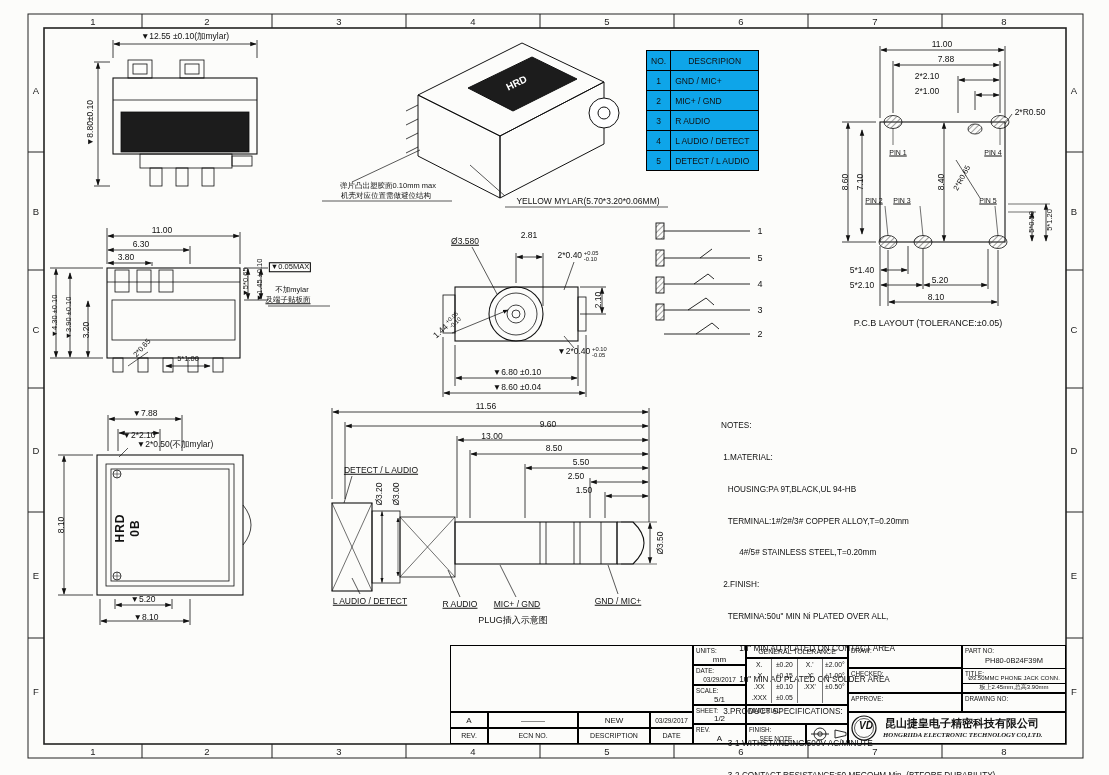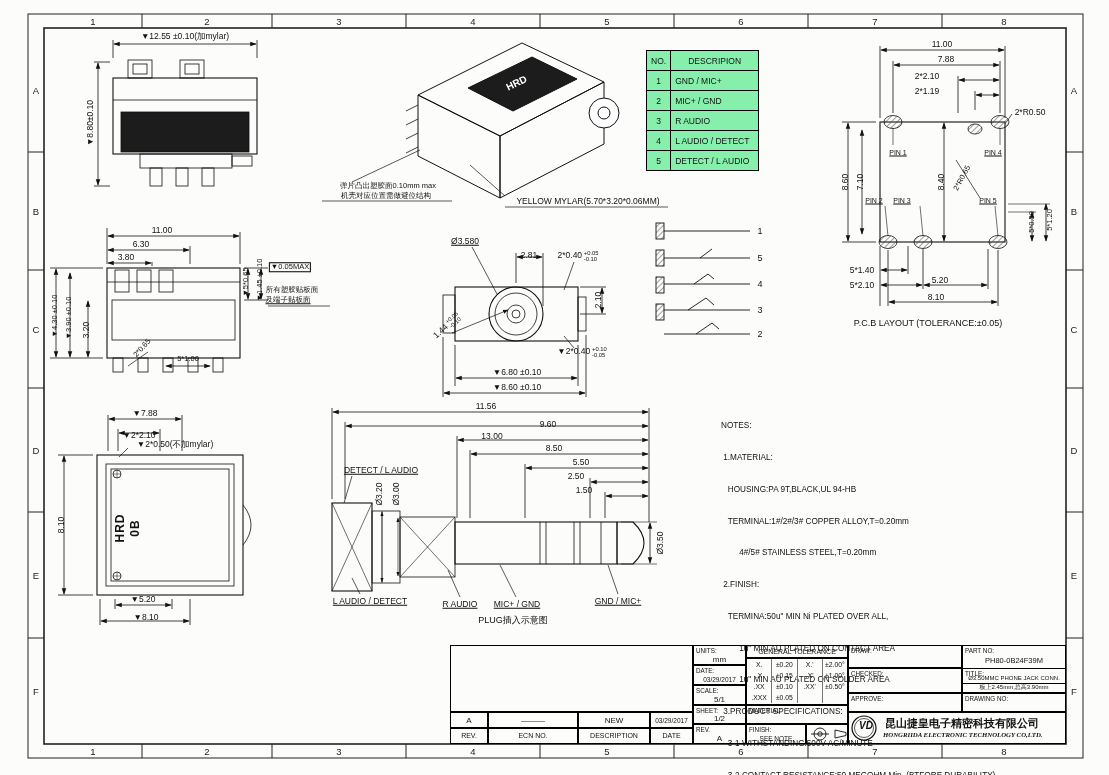--- a/index.html
+++ b/index.html
@@ -7,21 +7,21 @@
   .sheet{position:relative;width:1109px;height:775px;background:#fcfcfa;font-family:"Liberation Sans",sans-serif;color:#111;overflow:hidden}
   svg.art{position:absolute;left:0;top:0}
   .lbl{position:absolute;font-size:8.5px;line-height:1;white-space:nowrap;transform:translate(-50%,-50%)}
   .vlbl{position:absolute;font-size:8.5px;line-height:1;white-space:nowrap;transform:translate(-50%,-50%) rotate(-90deg)}
   .s7{font-size:7px}.s9{font-size:9px}.s75{font-size:7.5px}
   .ul{text-decoration:underline}
   .box{border:0.8px solid #000;padding:0 1px}
   .stk{display:inline-flex;flex-direction:column;vertical-align:middle;font-size:5.8px;line-height:1.05;font-style:normal}
   .stk i{font-style:normal}
   .gridref{position:absolute;font-size:9.5px;transform:translate(-50%,-50%);color:#222}
-  .pin-table{position:absolute;left:646px;top:50px;border-collapse:collapse;font-size:8.5px;background:#86efac}
+  .pin-table{position:absolute;left:646px;top:50px;border-collapse:collapse;font-size:8.5px;background:#0ea5e9}
   .pin-table th,.pin-table td{border:1px solid #000;padding:0 4px;height:20px;font-weight:normal;text-align:center;white-space:nowrap}
   .pin-table td.desc{text-align:left;min-width:88px}
   .notes{position:absolute;left:721px;top:400px;font-size:8.2px;line-height:10.6px;white-space:pre}
   .tb-cell{position:absolute;border:1px solid #000;background:transparent}
   .tb-outer{position:absolute;border:1.6px solid #000}
   .cl{position:absolute;top:1px;left:2px;font-size:6.3px;white-space:nowrap}
   .cv{position:absolute;left:0;right:0;top:9px;text-align:center;font-size:8px;white-space:nowrap}
   .cv.small{font-size:6.5px;top:10px}
   .tolrow{position:absolute;display:flex;width:100%;font-size:6.8px}
   .tolrow span{flex:1;text-align:center;border-right:0.5px solid #777;line-height:11px;height:11px;overflow:hidden}
@@ -301,21 +301,21 @@
     <span class="lbl" style="left:185px;top:36px">▼12.55 ±0.10(加mylar)</span>
     <span class="vlbl" style="left:90px;top:123px">▼8.80±0.10</span>
 
     <span class="lbl s75" style="left:388px;top:186px">弹片凸出塑胶面0.10mm max</span>
     <span class="lbl s75" style="left:386px;top:196px">机壳对应位置需做避位结构</span>
     <span class="lbl" style="left:588px;top:201px">YELLOW MYLAR(5.70*3.20*0.06MM)</span>
 
     <span class="lbl" style="left:942px;top:44px">11.00</span>
     <span class="lbl" style="left:946px;top:59px">7.88</span>
     <span class="lbl" style="left:927px;top:76px">2*2.10</span>
-    <span class="lbl" style="left:927px;top:91px">2*1.19</span>
+    <span class="lbl" style="left:927px;top:91px">2*1.00</span>
     <span class="lbl" style="left:1030px;top:112px">2*R0.50</span>
     <span class="vlbl" style="left:845px;top:182px">8.60</span>
     <span class="vlbl" style="left:860px;top:182px">7.10</span>
     <span class="vlbl" style="left:941px;top:182px">8.40</span>
     <span class="lbl s7 ul" style="left:898px;top:152px">PIN 1</span>
     <span class="lbl s7 ul" style="left:993px;top:152px">PIN 4</span>
     <span class="lbl s7 ul" style="left:874px;top:200px">PIN 2</span>
     <span class="lbl s7 ul" style="left:902px;top:200px">PIN 3</span>
     <span class="lbl s7 ul" style="left:988px;top:200px">PIN 5</span>
     <span class="lbl s75" style="left:962px;top:178px;transform:translate(-50%,-50%) rotate(-62deg)">2*R0.65</span>
@@ -326,45 +326,45 @@
     <span class="lbl" style="left:940px;top:280px">5.20</span>
     <span class="lbl" style="left:936px;top:297px">8.10</span>
     <span class="lbl s9" style="left:928px;top:323px">P.C.B LAYOUT (TOLERANCE:±0.05)</span>
 
     <span class="lbl" style="left:162px;top:230px">11.00</span>
     <span class="lbl" style="left:141px;top:244px">6.30</span>
     <span class="lbl" style="left:126px;top:257px">3.80</span>
     <span class="vlbl s75" style="left:246px;top:282px">▼5*0.65</span>
     <span class="vlbl s75" style="left:260px;top:280px">▼1.45 ±0.10</span>
     <span class="lbl s75 box" style="left:290px;top:267px">▼0.05MAX</span>
-    <span class="lbl s75" style="left:292px;top:290px">所有塑胶贴板面</span>
+    <span class="lbl s75" style="left:292px;top:290px">不加mylar</span>
     <span class="lbl s75 ul" style="left:288px;top:300px">及端子贴板面</span>
     <span class="vlbl s75" style="left:55px;top:316px">▼4.30 ±0.10</span>
     <span class="vlbl s75" style="left:69px;top:318px">▼3.90 ±0.10</span>
     <span class="vlbl" style="left:86px;top:330px">3.20</span>
     <span class="lbl s75" style="left:142px;top:348px;transform:translate(-50%,-50%) rotate(-48deg)">2*0.65</span>
     <span class="lbl s75" style="left:188px;top:359px">5*1.00</span>
 
     <span class="lbl ul" style="left:465px;top:241px">Ø3.580</span>
-    <span class="lbl" style="left:529px;top:255px">2.81</span>
+    <span class="lbl" style="left:529px;top:235px">2.81</span>
     <span class="lbl" style="left:578px;top:256px"><span>2*0.40</span> <span class="stk">
           <i>+0.05</i>
           <i>-0.10</i>
         </span></span>
     <span class="vlbl" style="left:598px;top:300px">2.10</span>
     <span class="lbl" style="left:447px;top:326px;transform:translate(-50%,-50%) rotate(-42deg)"><span>1.44</span> <span class="stk">
           <i>+0.05</i>
           <i>-0.10</i>
         </span></span>
     <span class="lbl" style="left:582px;top:352px"><span>▼2*0.40</span> <span class="stk">
           <i>+0.10</i>
           <i>-0.05</i>
         </span></span>
     <span class="lbl" style="left:517px;top:372px">▼6.80 ±0.10</span>
-    <span class="lbl" style="left:517px;top:387px">▼8.60 ±0.10</span>
+    <span class="lbl" style="left:517px;top:387px">▼8.60 ±0.04</span>
 
     <span class="lbl s9" style="left:760px;top:231px">1</span>
     <span class="lbl s9" style="left:760px;top:258px">5</span>
     <span class="lbl s9" style="left:760px;top:284px">4</span>
     <span class="lbl s9" style="left:760px;top:310px">3</span>
     <span class="lbl s9" style="left:760px;top:334px">2</span>
 
     <span class="lbl" style="left:145px;top:413px">▼7.88</span>
     <span class="lbl" style="left:139px;top:435px">▼2*2.10</span>
     <span class="lbl" style="left:175px;top:444px">▼2*0.50(不加mylar)</span>

